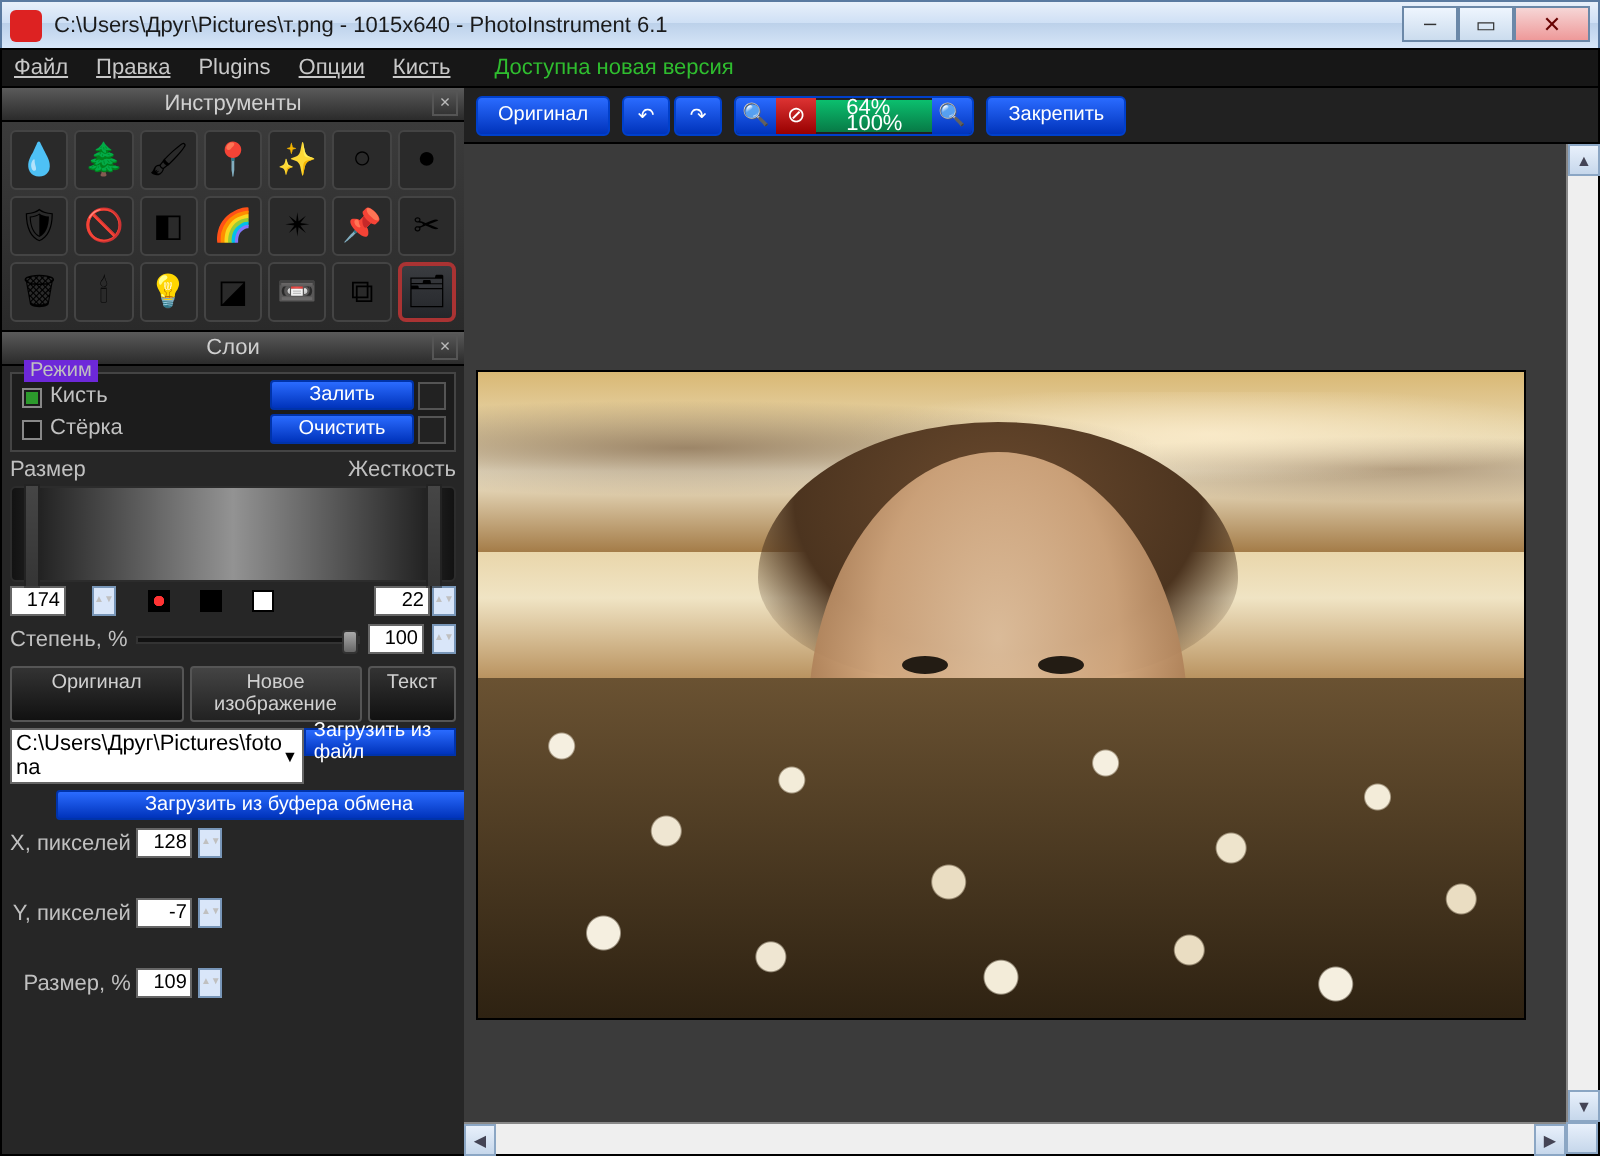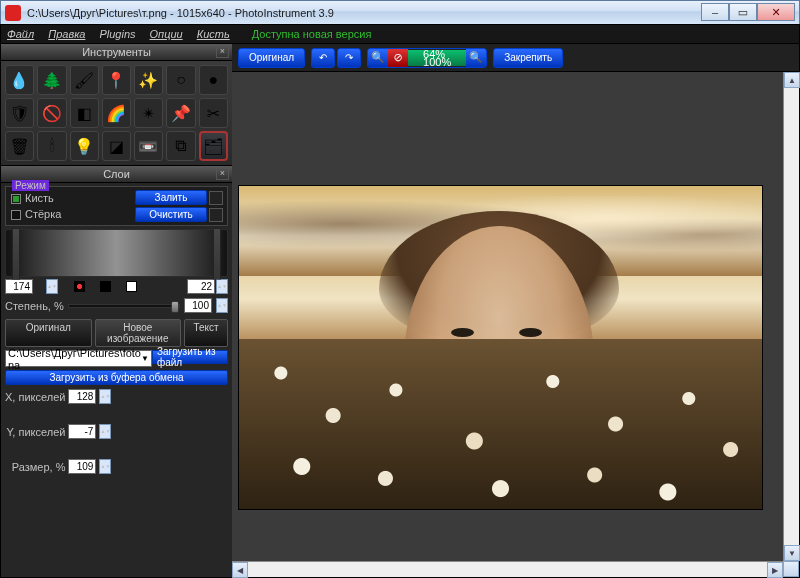--- a/index.html
+++ b/index.html
@@ -4,55 +4,55 @@
 <style>
   *{box-sizing:border-box;margin:0;padding:0;font-family:Tahoma,Arial,sans-serif;font-size:11px;-webkit-user-select:none;user-select:none;}
   body{width:800px;height:578px;overflow:hidden;background:#000;}
   .titlebar{height:24px;background:linear-gradient(#e8f0fa,#cfe0f5 45%,#bcd1ea 46%,#d7e6f8);display:flex;align-items:center;padding:0 4px;border:1px solid #5a7aa0;border-bottom:none;position:relative;}
   .app-icon{width:16px;height:16px;border-radius:3px;background:#d22;margin-right:6px;display:inline-block;}
   .title-text{color:#1a1a1a;white-space:nowrap;overflow:hidden;text-overflow:ellipsis;flex:0 1 auto;}
   .win-controls{position:absolute;right:4px;top:2px;display:flex;gap:0;}
   .win-btn{width:28px;height:18px;border:1px solid #6b88a8;background:linear-gradient(#eef5fe,#cbdcee);display:flex;align-items:center;justify-content:center;font-family:Arial;font-size:11px;color:#333;}
   .win-btn.close{background:linear-gradient(#f6d6d6,#e99);color:#600;width:38px;}
   .menubar{height:20px;background:#171717;color:#c8c8c8;display:flex;align-items:center;padding:0 6px;gap:14px;border:1px solid #000;}
-  .menu-item{cursor:default;font-style:italic;}
+  .menu-item{cursor:default;}
   .menu-item u{text-decoration:underline;}
   .menu-update{color:#2fbd2f;margin-left:8px;}
   .workspace{display:flex;height:534px;background:#000;border:1px solid #000;border-top:none;}
   .left-col{width:231px;flex:none;background:#262626;display:flex;flex-direction:column;}
   .panel-header{height:17px;background:linear-gradient(#5a5a5a,#2b2b2b);color:#d0d0d0;text-align:center;font-size:10px;line-height:17px;border-bottom:1px solid #000;position:relative;}
   .panel-header .close-x{position:absolute;right:3px;top:1px;width:13px;height:13px;border:1px solid #555;font-size:9px;line-height:11px;color:#bbb;text-align:center;}
   .tool-grid{background:linear-gradient(#3b3b3b,#2a2a2a);padding:4px;display:grid;grid-template-columns:repeat(7,1fr);gap:3px;border-bottom:1px solid #000;}
   .tool-cell{height:30px;background:#2a2a2a;border:1px solid #444;border-radius:3px;display:flex;align-items:center;justify-content:center;font-size:16px;}
   .tool-cell.selected{background:linear-gradient(#3a3c40,#24262a);border:2px solid #a33;border-radius:4px;}
   .layers-panel{background:#262626;padding-bottom:4px;}
   .mode-box{margin:3px 4px;border:1px solid #444;background:#1c1c1c;padding:3px 4px;position:relative;}
   .mode-title{position:absolute;top:-7px;left:6px;background:#6d28d9;color:#c0c0c0;font-size:10px;padding:0 3px;}
   .mode-row{color:#c0c0c0;font-size:11px;display:flex;align-items:flex-end;gap:4px;margin:1px 1px;}
   .chk{width:10px;height:10px;border:1px solid #888;background:#111;display:inline-block;}
   .chk.checked{background:#1a1a1a;position:relative;}
   .chk.checked::after{content:"";position:absolute;left:1px;top:1px;width:6px;height:6px;background:#2c9a2c;}
-  .blue-btn{background:linear-gradient(#2a6bff,#0033bb);color:#fff;border:1px solid #0033aa;border-radius:2px;text-align:center;font-size:10px;padding:1px 0;min-width:72px;display:inline-block;}
+  .blue-btn{background:linear-gradient(#2a6bff,#0033bb);color:#fff;border:1px solid #0033aa;border-radius:2px;text-align:center;font-size:10px;padding:1px 0;min-width:72px;display:inline-block;margin-left:23px;}
   .blue-btn.long{width:100%;}
   .small-sq{width:14px;height:14px;border:1px solid #555;background:#222;margin-left:2px;}
   .slider-block{margin:2px 4px;color:#c0c0c0;}
   .slider-labels{display:flex;justify-content:space-between;font-size:10px;}
   .slider-track{height:48px;background:linear-gradient(90deg,#000 0%,#fff 50%,#000 100%);border:1px solid #333;margin:2px 0;opacity:.5;border-radius:3px;position:relative;}
   .slider-handle{position:absolute;top:-2px;width:8px;height:52px;background:linear-gradient(#666,#444);border:1px solid #222;}
   .num-row{display:flex;align-items:center;justify-content:space-between;margin-top:2px;}
   .num-input{width:28px;height:15px;background:#fff;color:#000;text-align:right;padding-right:2px;border:1px solid #666;font-size:10px;line-height:13px;display:inline-block;}
   .spin{width:12px;height:15px;background:#d9e6f9;border:1px solid #7896b8;display:inline-flex;flex-direction:column;font-size:5px;align-items:center;justify-content:center;line-height:5px;}
   .degree-row{display:flex;align-items:center;color:#c0c0c0;margin:4px 4px 2px;gap:4px;}
   .deg-track{flex:1;height:4px;background:#111;border:1px solid #333;position:relative;}
   .deg-thumb{position:absolute;top:-4px;width:8px;height:12px;background:linear-gradient(#aaa,#666);border:1px solid #333;border-radius:2px;}
   .tab-row{display:flex;gap:3px;margin:6px 4px 3px;}
   .tab-btn{flex:1;background:linear-gradient(#444,#222);border:1px solid #555;color:#d0d0d0;text-align:center;font-size:10px;padding:2px 0;border-radius:2px;}
   .tab-btn.dark{background:linear-gradient(#333,#111);}
   .path-row{display:flex;margin:0 4px;gap:0;}
-  .path-select{flex:1;background:#fff;border:1px solid #666;font-size:10px;padding:1px 2px;height:17px;display:flex;align-items:center;justify-content:center;}
+  .path-select{flex:1;background:#fff;border:1px solid #666;font-size:10px;padding:1px 2px;height:28px;display:flex;align-items:center;justify-content:center;}
   .path-select .arrow{font-size:8px;}
   .load-file-btn{background:linear-gradient(#2a6bff,#0033bb);color:#fff;border:1px solid #0033aa;font-size:10px;padding:1px 4px;height:14px;display:flex;align-items:center;}
   .clip-btn{margin:3px 4px;}
   .offs-block{display:flex;margin:4px 4px 0;gap:6px;}
   .offs-left{flex:1;background:#fff;border:1px solid #666;height:64px;display:flex;align-items:center;justify-content:center;color:#000;}
   .offs-right{display:flex;flex-direction:column;gap:20px;}
   .offs-row{display:flex;align-items:center;justify-content:flex-end;gap:3px;color:#c0c0c0;font-size:10px;}
   .right-col{flex:1;display:flex;flex-direction:column;background:#3a3a3a;}
   .top-toolbar{height:28px;background:#212121;display:flex;align-items:center;padding:4px 6px;gap:6px;border-bottom:1px solid #000;}
   .tb-btn{height:20px;background:linear-gradient(#2a6bff,#0033bb);border:1px solid #0040cc;border-radius:3px;color:#fff;display:flex;align-items:center;justify-content:center;font-size:10px;padding:0 10px;}
@@ -90,21 +90,21 @@
   .vscroll{width:16px;background:#efefef;border-left:1px solid #888;}
   .hscroll{height:16px;background:#efefef;border-top:1px solid #888;}
   .scroll-arrow{width:16px;height:16px;background:linear-gradient(#e8f0fb,#c6d7eb);border:1px solid #8ba6c4;font-size:8px;display:flex;align-items:center;justify-content:center;color:#445;}
   .sw{display:inline-block;width:11px;height:11px;border:1px solid #000;}
 </style>
 </head>
 <body>
 
 <div class="titlebar">
   <span class="app-icon"></span>
-  <span class="title-text">C:\Users\Друг\Pictures\т.png  -  1015x640  -  PhotoInstrument 3.9</span>
+  <span class="title-text">C:\Users\Друг\Pictures\т.png  -  1015x640  -  PhotoInstrument 6.1</span>
   <div class="win-controls">
     <div class="win-btn">–</div>
     <div class="win-btn">▭</div>
     <div class="win-btn close">✕</div>
   </div>
 </div>
 
 <div class="menubar">
   <span class="menu-item"><u>Файл</u></span>
   <span class="menu-item"><u>Правка</u></span>
@@ -169,20 +169,24 @@
               </div>
             <div style="display:flex;align-items:center;">
                 <span class="blue-btn">Очистить</span>
                 <span class="small-sq"></span>
               </div>
           </div>
         </div>
       </div>
 
       <div class="slider-block">
+        <div class="slider-labels">
+            <span>Размер</span>
+            <span>Жесткость</span>
+          </div>
         <div class="slider-track">
           <div class="slider-handle" style="left:6px"></div>
           <div class="slider-handle" style="right:6px"></div>
         </div>
         <div class="num-row">
           <span style="display:flex;align-items:center;gap:13px;">
             <span class="num-input">174</span>
             <span class="spin">▲▼</span>
             <span class="sw" style="background:radial-gradient(circle,#f33 40%,#000 42%);margin-left:3px"></span>
             <span class="sw" style="background:#000;margin-left:2px"></span>

